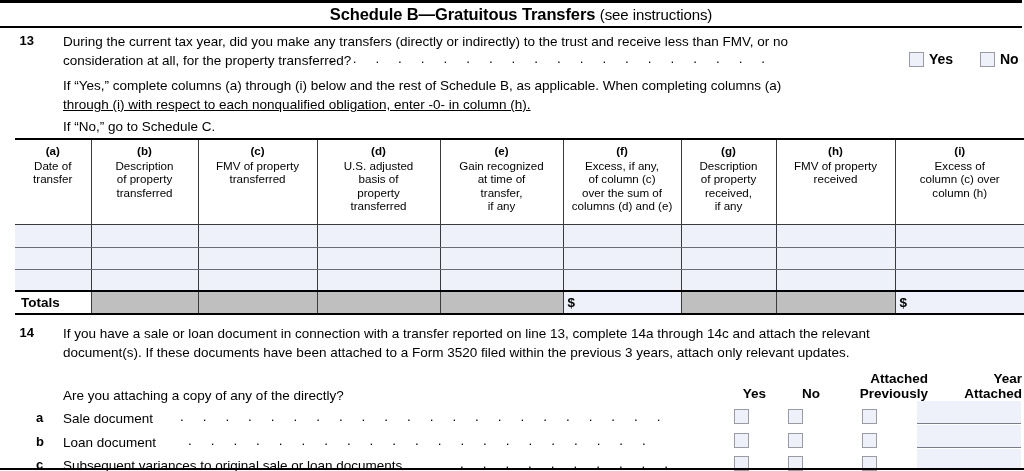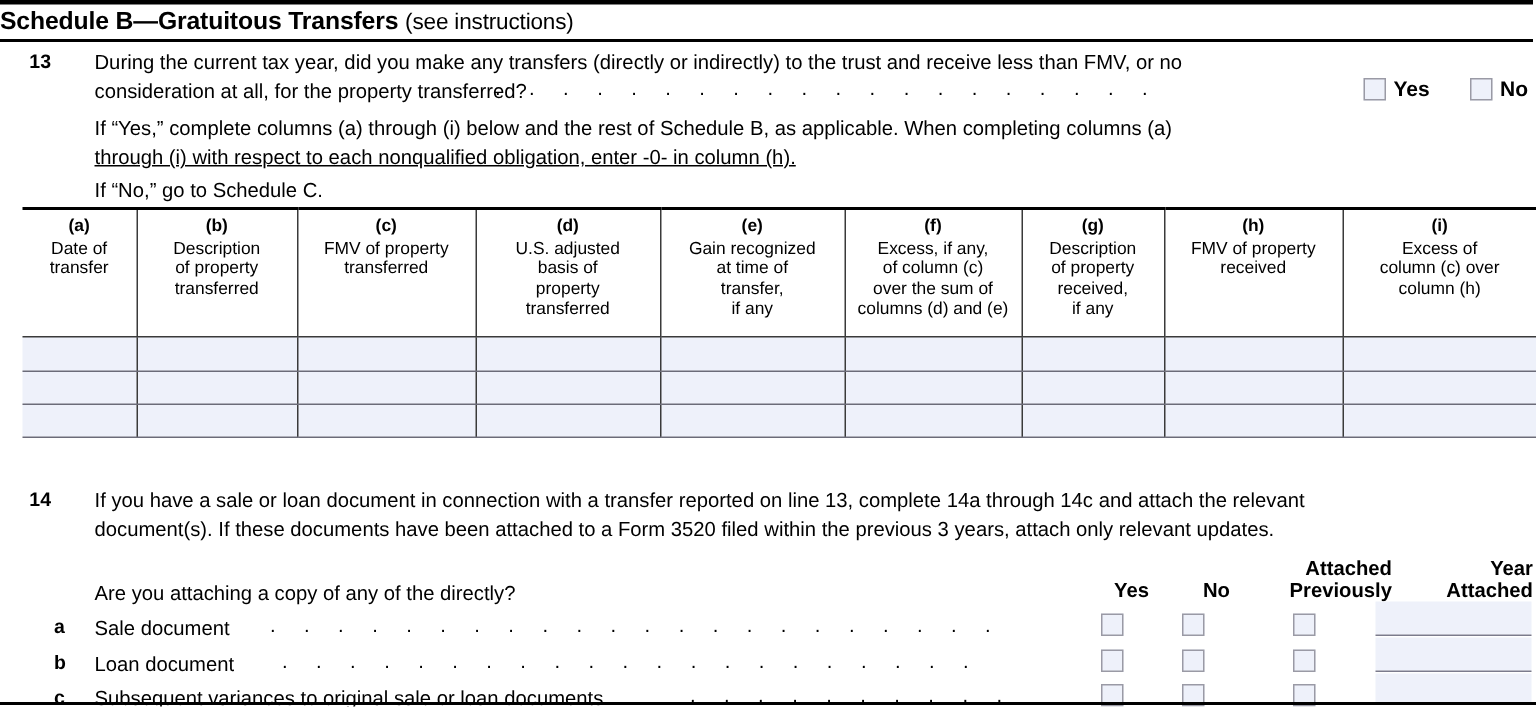--- a/index.html
+++ b/index.html
@@ -13,21 +13,21 @@
     color: #000;
     position: relative;
     overflow: hidden;
   }
 
   
   .sched-title-wrap {
     position: absolute; left: 0; top: 0; width: 1022px; height: 28px;
     border-top: 3px solid #000;
     border-bottom: 2px solid #000;
-    display: flex; align-items: center; 
+    display: flex; align-items: center; justify-content: center; padding-left: 20px;
   }
   .sched-title {
     font-size: 16.5px; font-weight: bold; letter-spacing: -0.1px;
     white-space: nowrap;
   }
   .sched-title .paren {
     font-weight: normal; font-size: 15px;
   }
 
   
@@ -257,20 +257,31 @@
       <td></td>
         <td></td>
       <td></td>
         <td></td>
       <td></td>
         <td></td>
       <td></td>
         <td></td>
       <td></td>
     </tr>
+    <tr class="totals">
+      <td class="tot-label">Totals</td>
+      <td></td>
+      <td></td>
+      <td></td>
+      <td></td>
+      <td class="money">$</td>
+      <td></td>
+      <td></td>
+      <td class="money">$</td>
+    </tr>
   </tbody>
 </table>
 
 <div class="lineno" style="left:8px; top:325px;">14</div>
 <div class="body-txt" style="left:63px; top:324px;">If you have a sale or loan document in connection with a transfer reported on line 13, complete 14a through 14c and attach the relevant</div>
 <div class="body-txt" style="left:63px; top:343px;">document(s). If these documents have been attached to a Form 3520 filed within the previous 3 years, attach only relevant updates.</div>
 
 <div class="colhdr" style="left:716px; top:386px; width:50px;">Yes</div>
 <div class="colhdr" style="left:770px; top:386px; width:50px;">No</div>
 <div class="colhdr" style="left:818px; top:371px; width:110px;">Attached</div>

